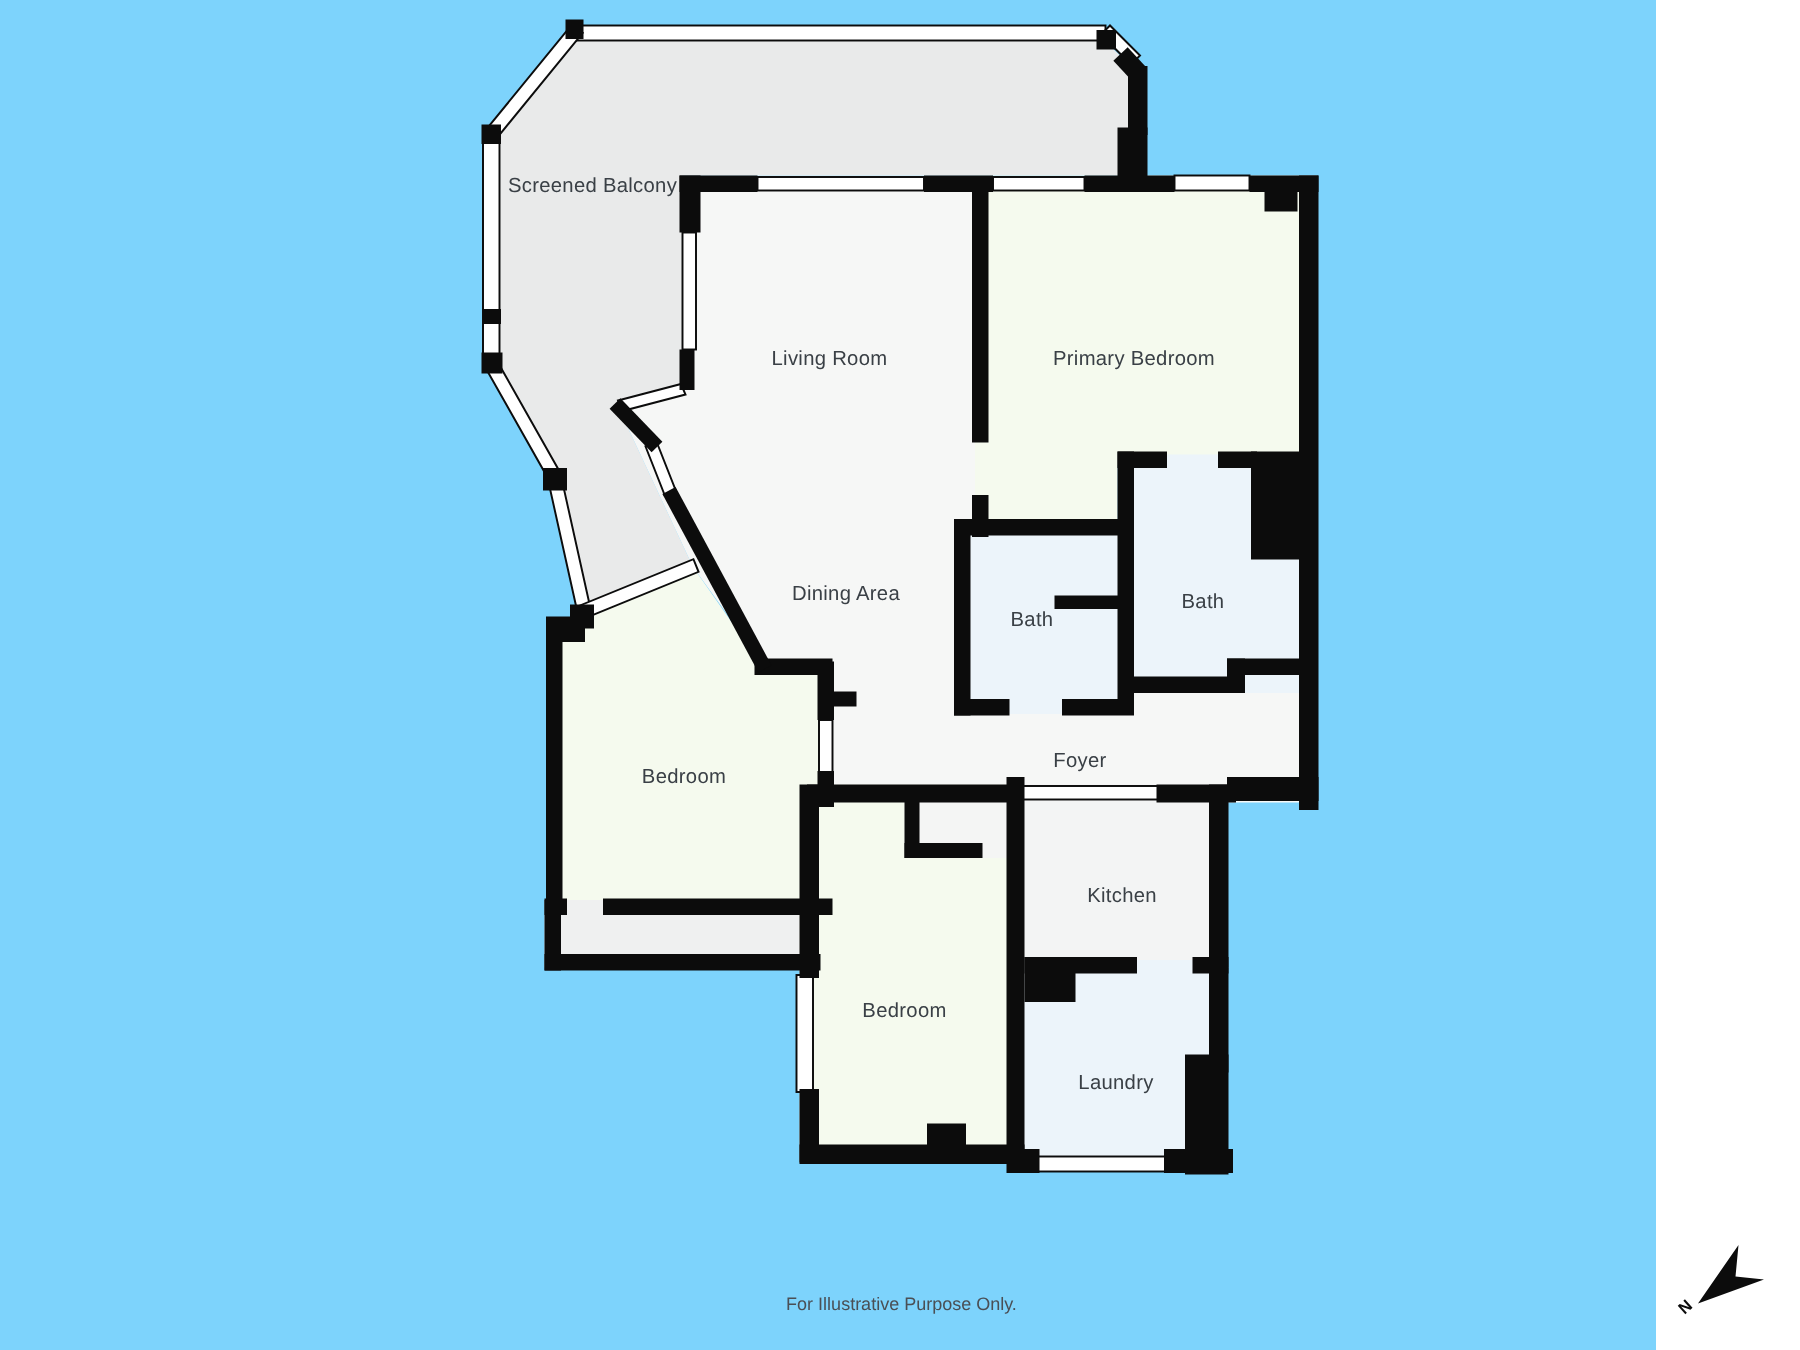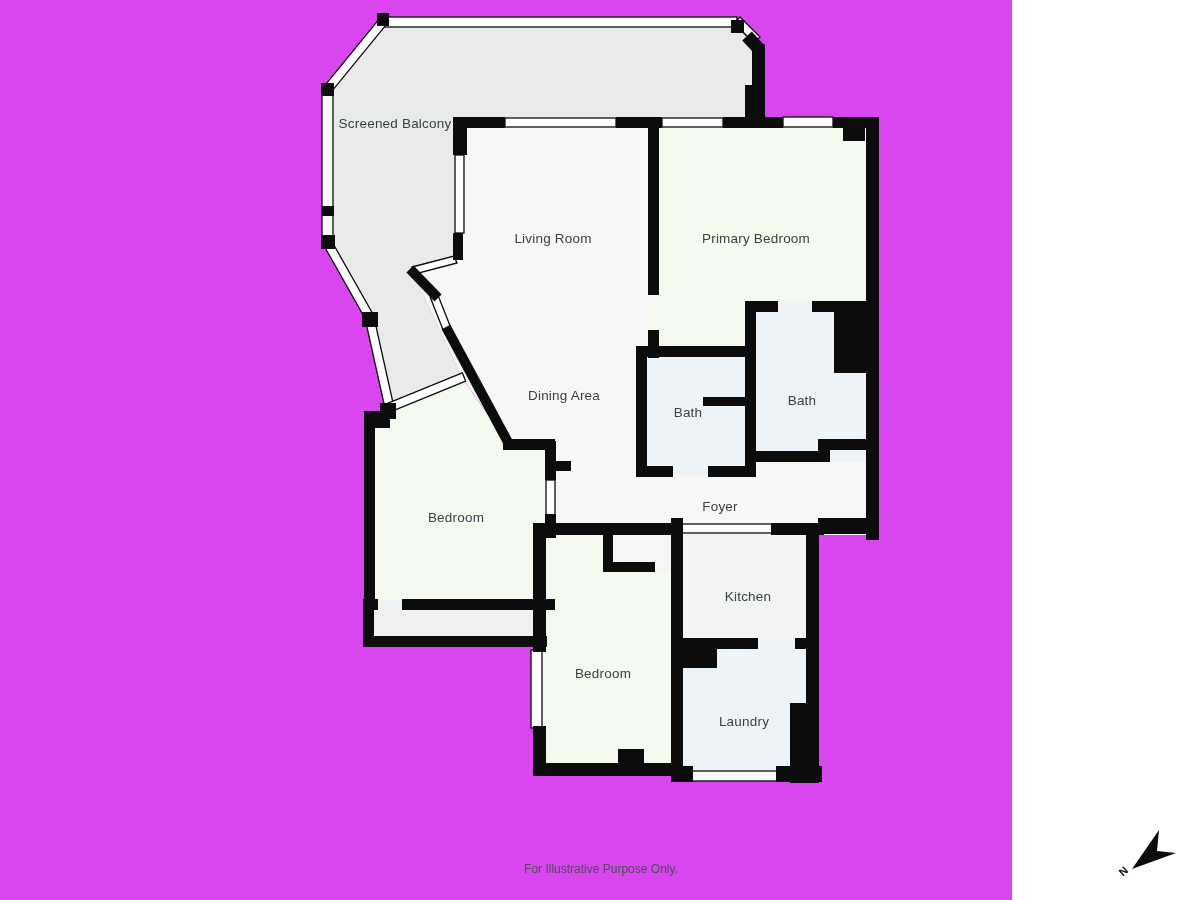--- a/index.html
+++ b/index.html
@@ -1,17 +1,17 @@
 <!DOCTYPE html>
 <html style="--wall: #0c0c0c; --window-fill: #ffffff; --balcony-fill: #e9eaea; --room-white: #f6f7f6; --kitchen-gray: #f3f4f4; --closet-gray: #f4f5f4; --strip-gray: #eff0f0; --bedroom-green: #f5faee; --bath-blue: #ecf4fa; --label-text: #3a4046; --footer-text: #4a4f55;"><head>
 <meta charset="utf-8">
 <style>
   html,body{margin:0;padding:0;background:#ffffff;}
   body{width:1200px;height:900px;overflow:hidden;font-family:"Liberation Sans",sans-serif;}
-  .canvas{position:relative;width:1012px;height:900px;background:#d946ef;}
+  .canvas{position:relative;width:1104px;height:900px;background:#7dd3fc;}
   svg{display:block;}
   .w{fill:var(--wall,#0c0c0c);}
   .dw{stroke:var(--wall,#0c0c0c);stroke-width:10;stroke-linecap:butt;fill:none;}
   .dw2{stroke:var(--wall,#0c0c0c);stroke-width:13;stroke-linecap:butt;fill:none;}
   .win{fill:var(--window-fill,#ffffff);stroke:var(--wall,#0c0c0c);stroke-width:1.3;}
   .f-balcony{fill:var(--balcony-fill,#e9eaea);}
   .f-white{fill:var(--room-white,#f6f7f6);}
   .f-kitchen{fill:var(--kitchen-gray,#f3f4f4);}
   .f-closet{fill:var(--closet-gray,#f4f5f4);}
   .f-strip{fill:var(--strip-gray,#eff0f0);}

